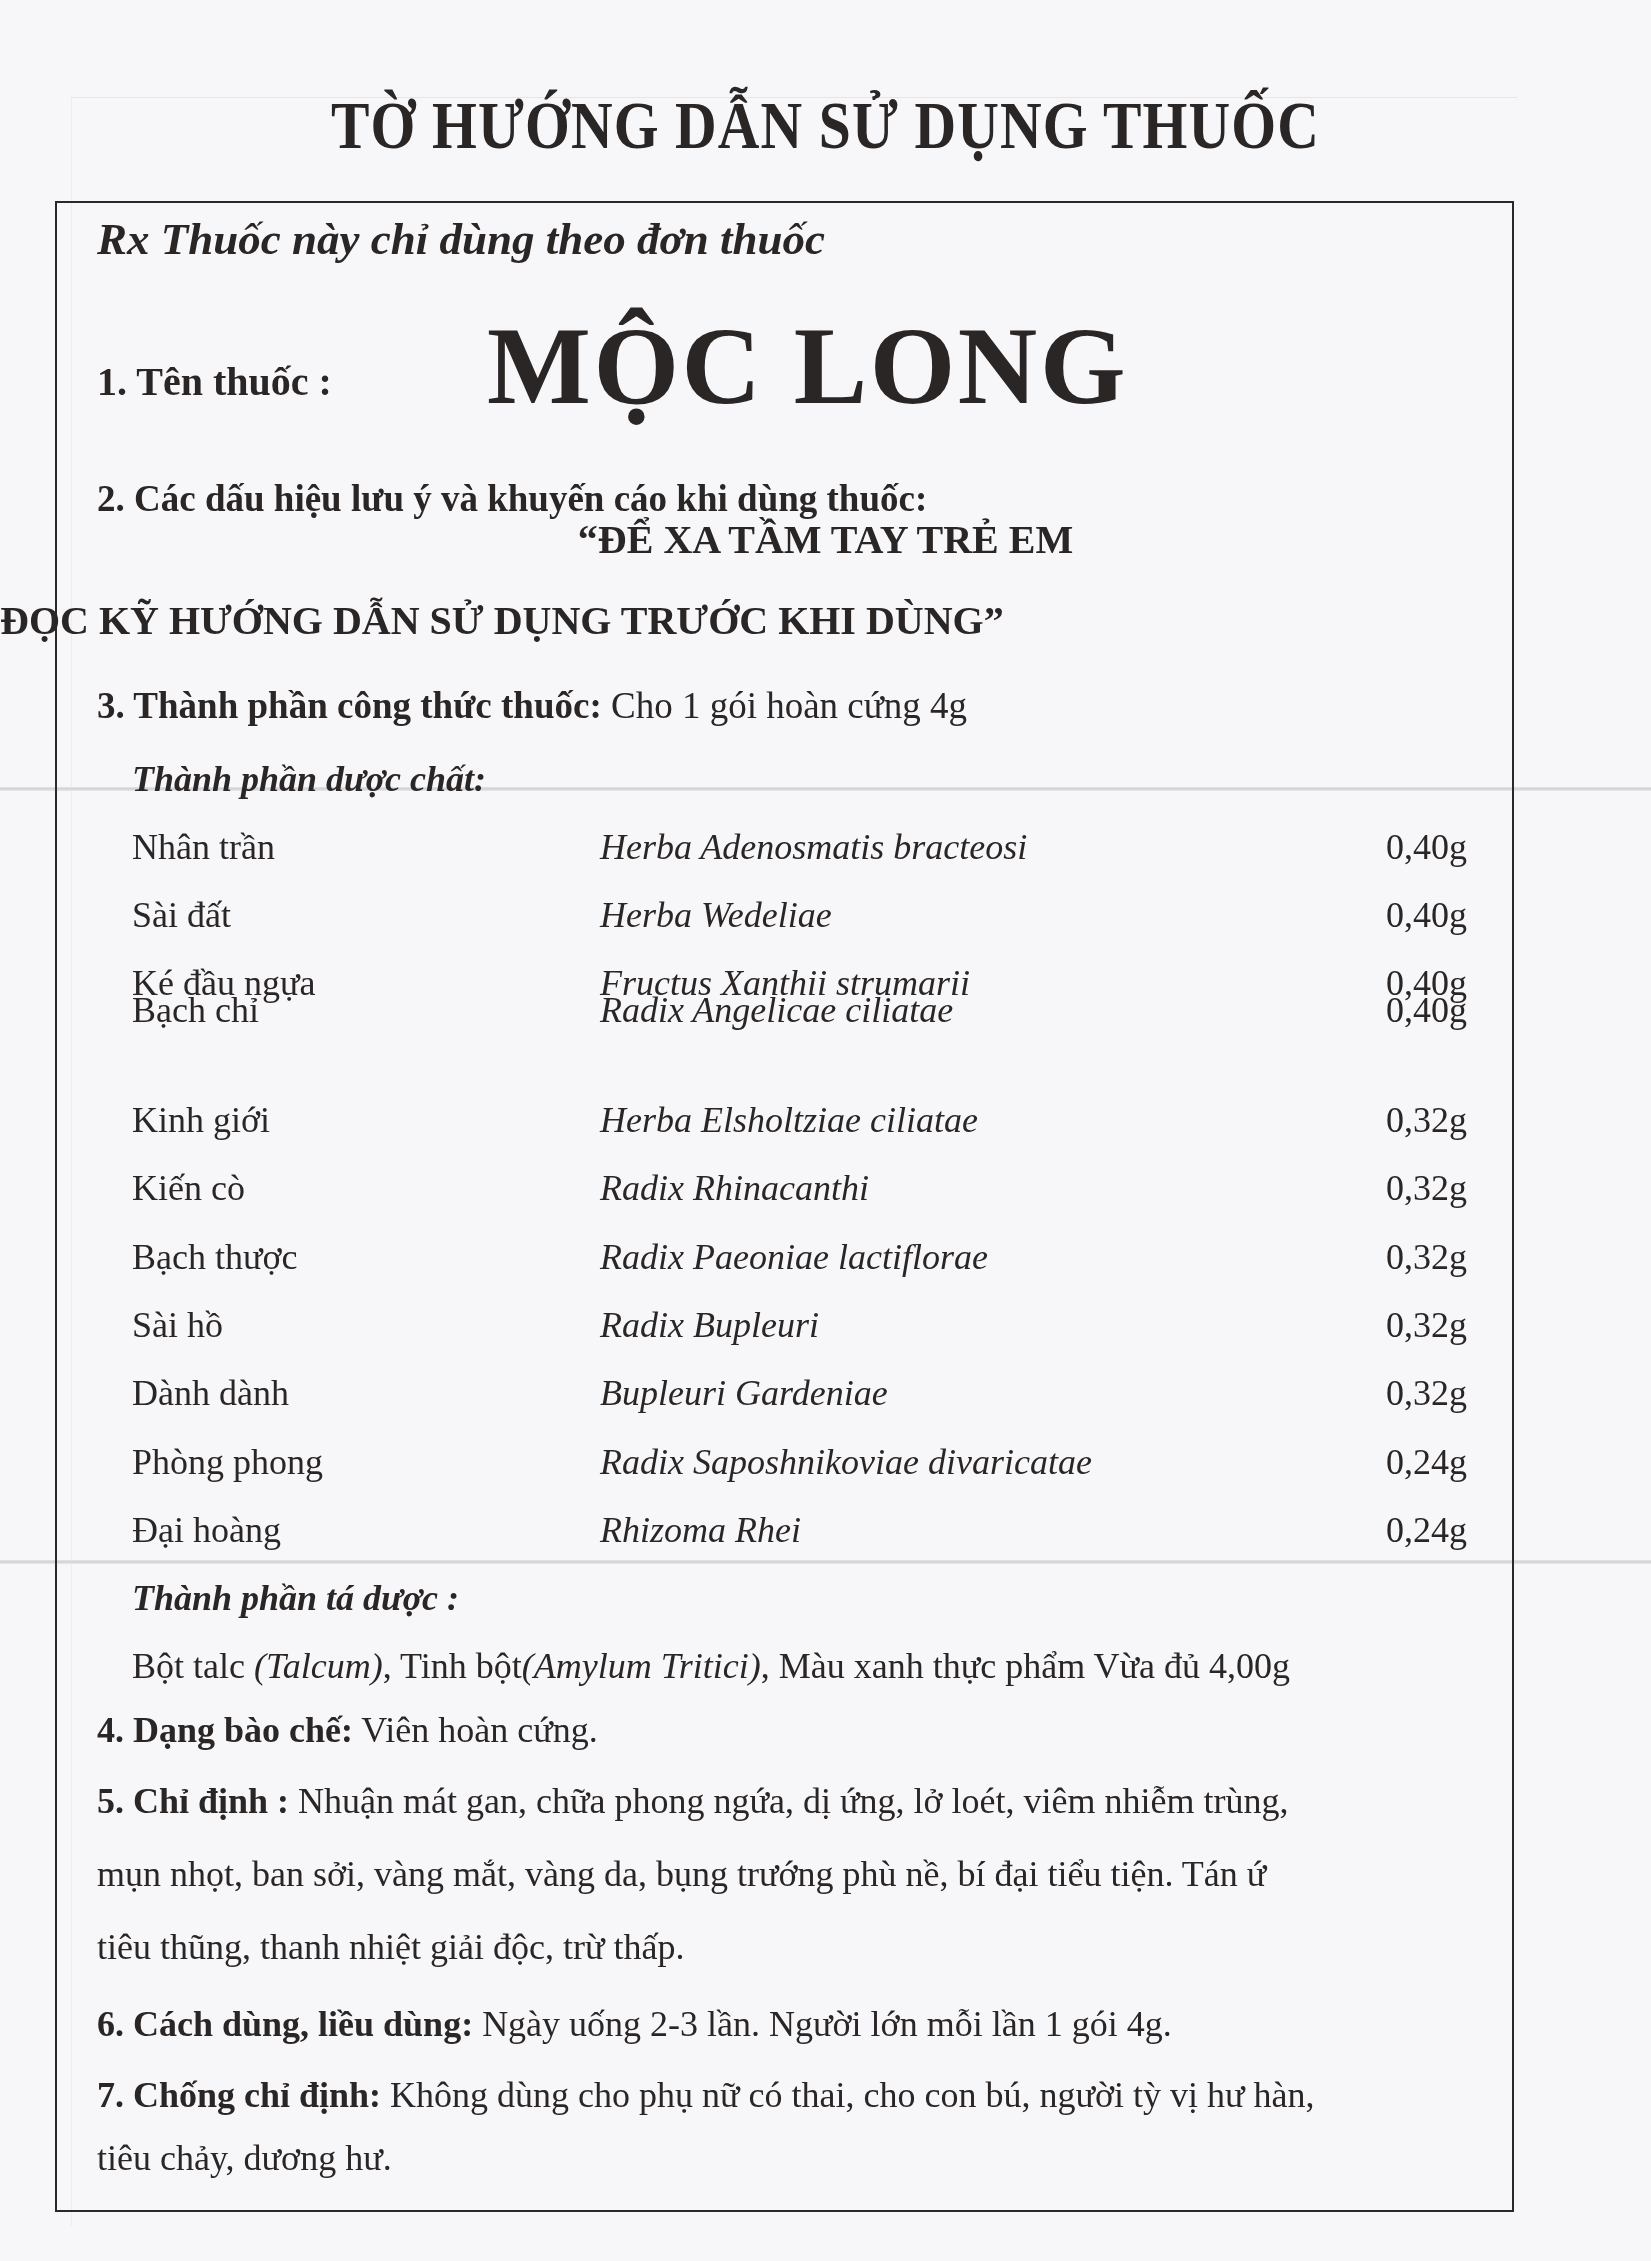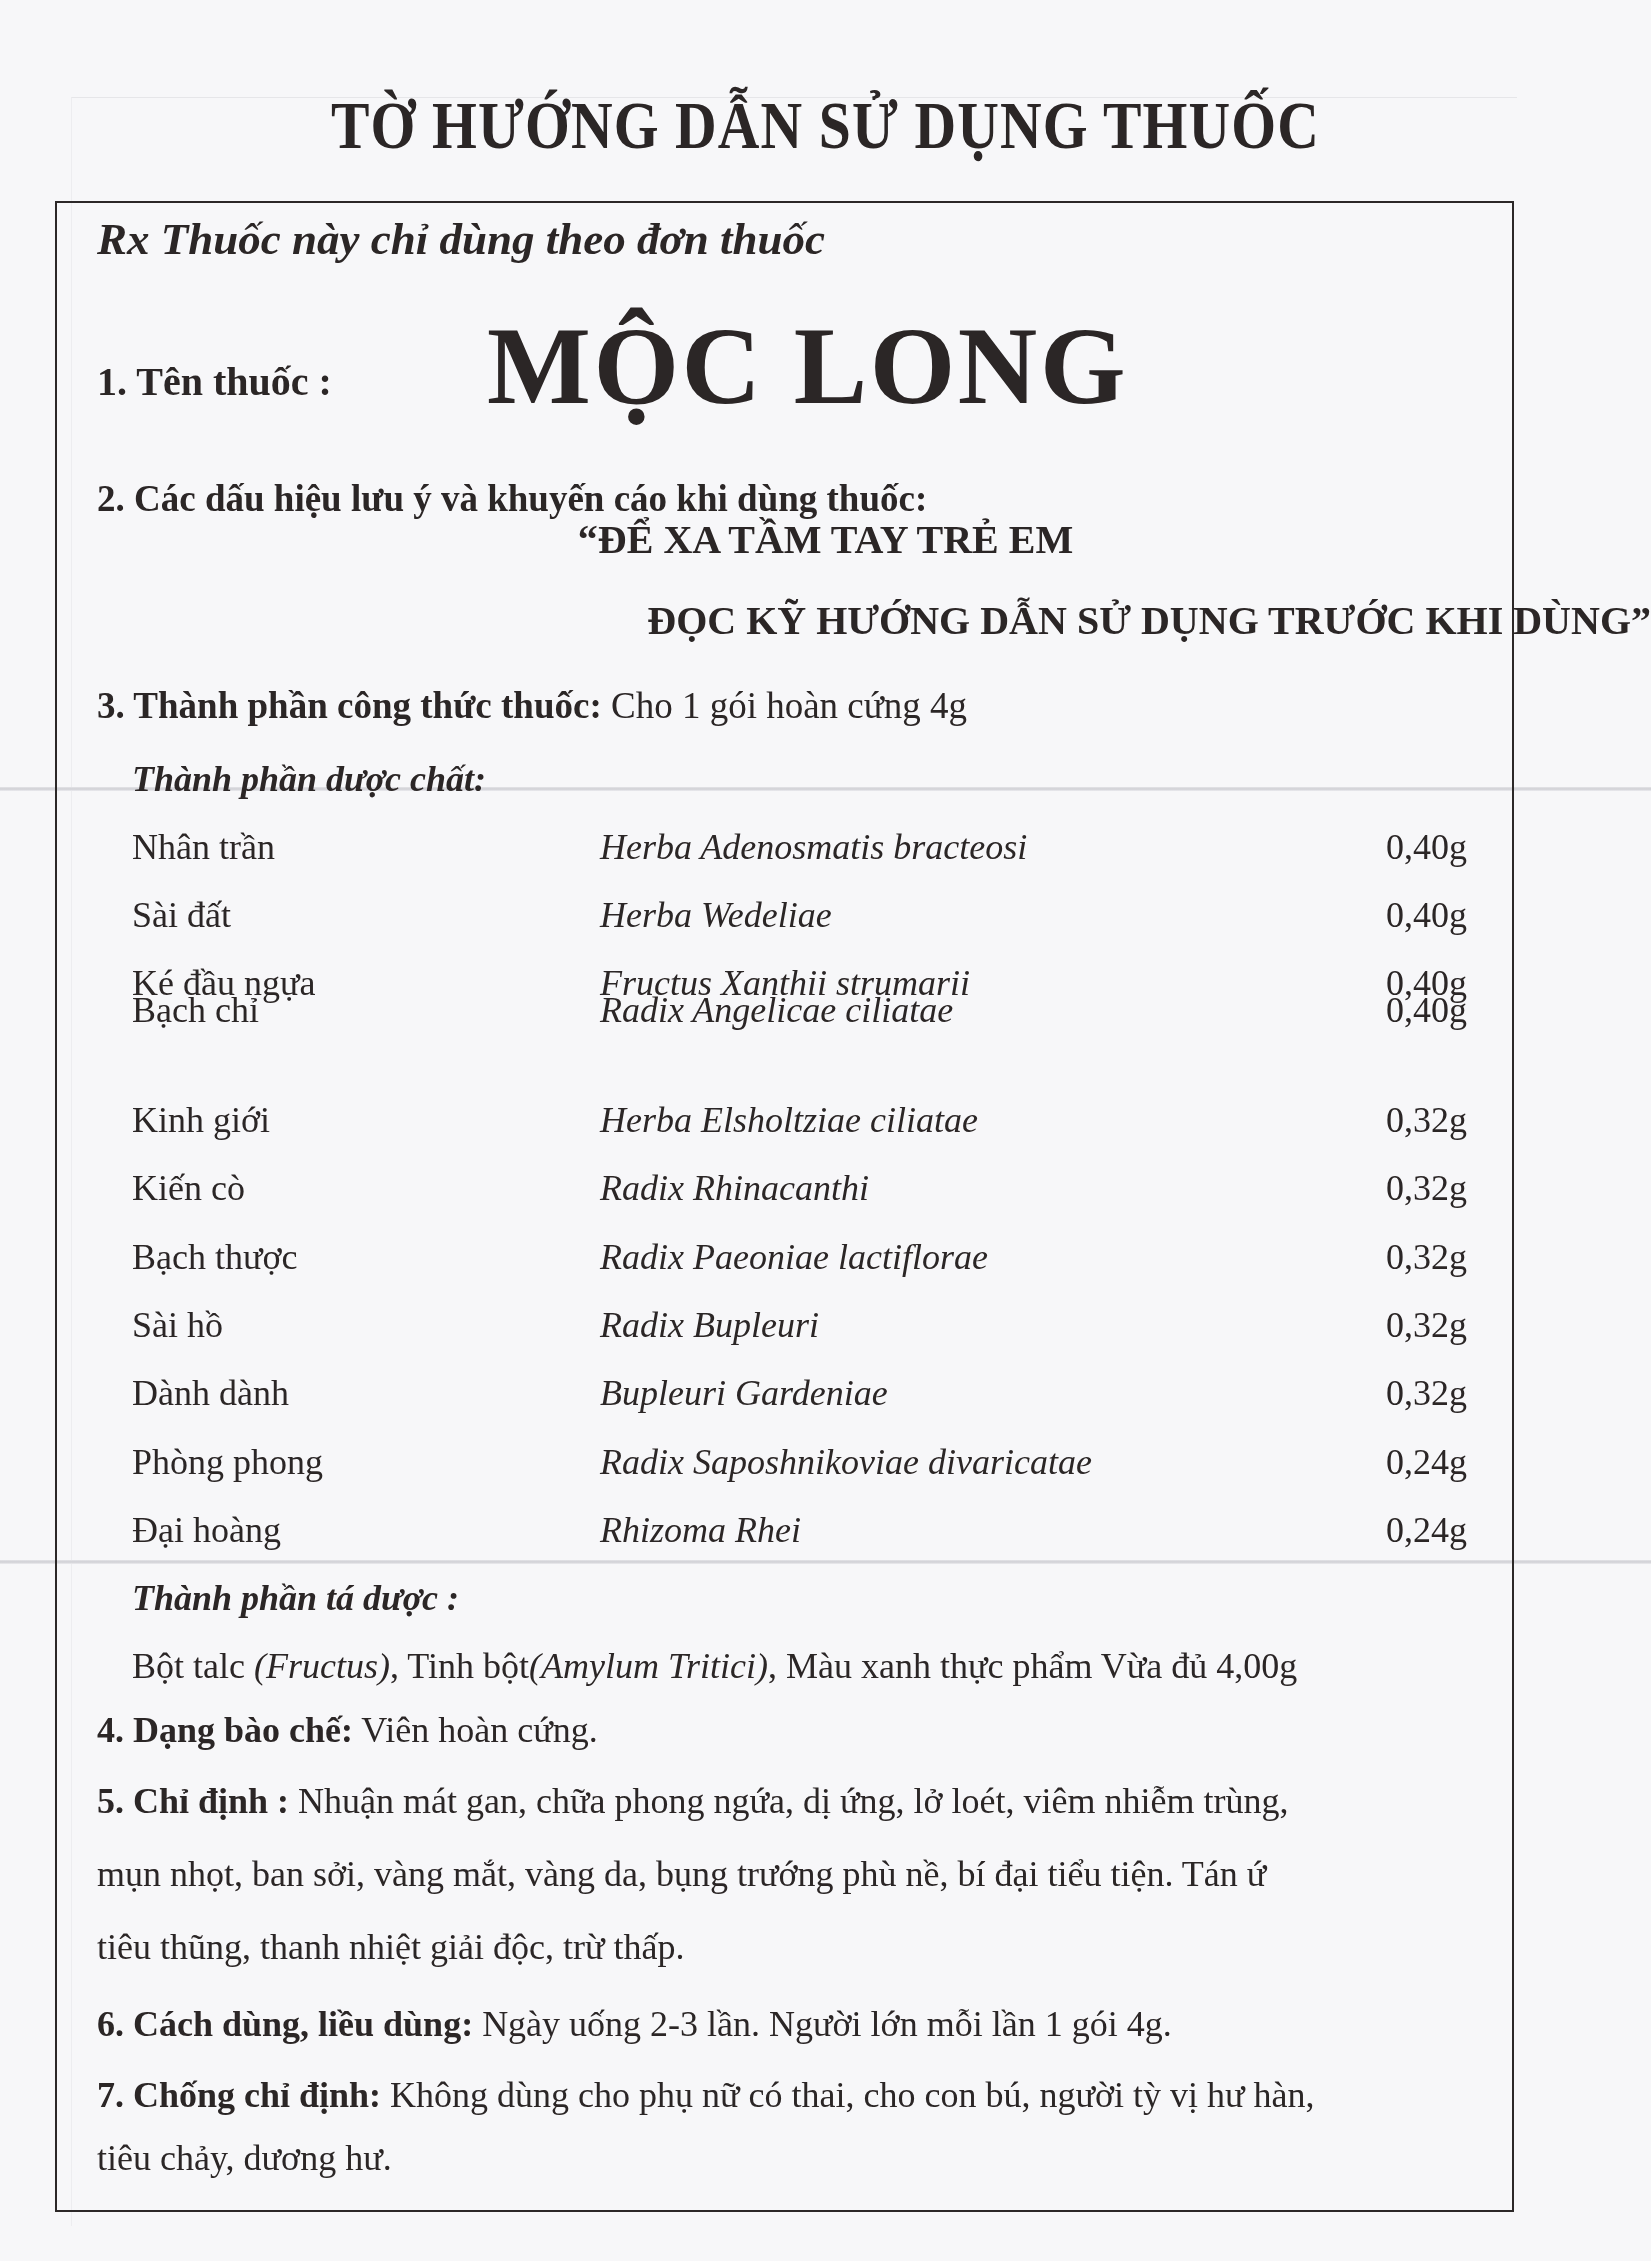--- a/index.html
+++ b/index.html
@@ -21,21 +21,21 @@
   .box {
     position: absolute; left: 55px; top: 201px; width: 1459px; height: 2011px;
     border: 2.6px solid #2c2828; box-sizing: border-box;
   }
   .abs { position: absolute; white-space: nowrap; }
   .rx { left: 97px; top: 213px; font-size: 45px; font-style: italic; font-weight: bold; text-align: right; }
   .name-label { left: 97px; top: 358px; font-size: 40px; font-weight: bold; }
   .drug-name { left: 487px; top: 303px; font-size: 110px; font-weight: bold; letter-spacing: 2.6px; }
   .s2 { left: 97px; top: 445px; font-size: 37px; font-weight: bold; margin-top: 32px; }
   .warn1 { left: 0; width: 1651px; text-align: center; top: 516px; font-size: 40px; font-weight: bold; }
-  .warn2 { left: 0; width: 1651px; text-align: right; top: 597px; font-size: 40px; font-weight: bold; }
+  .warn2 { left: 0; width: 1651px; text-align: left; top: 597px; font-size: 40px; font-weight: bold; }
   .s3 { left: 97px; top: 684px; font-size: 37px; }
   .sub { left: 132px; font-size: 36px; font-style: italic; font-weight: bold; }
   .ing-row { position: absolute; left: 132px; width: 1335px; height: 58px; font-size: 36px; }
   .ing-row .vn { position: absolute; left: 0; }
   .ing-row .la { position: absolute; left: 468px; font-style: italic; }
   .ing-row .qty { position: absolute; right: 0; }
   .excip { left: 132px; top: 1645px; font-size: 36px; }
   .para { position: absolute; left: 97px; width: 1380px; font-size: 36px; line-height: 1.0; }
   b { font-weight: bold; }
   i { font-style: italic; }
@@ -120,21 +120,21 @@
     </div>
     <div class="ing-row" style="top: 1509px;">
       <span class="vn">Đại hoàng</span>
       <span class="la">Rhizoma Rhei</span>
       <span class="qty">0,24g</span>
     </div>
   </div>
 
 <div class="abs sub" style="top:1577px">Thành phần tá dược :</div>
 <div class="abs excip">
-  <span>Bột talc </span><i>(Fructus)</i><span>, Tinh bột</span><i>(Amylum Tritici)</i><span>, Màu xanh thực phẩm Vừa đủ 4,00g</span>
+  <span>Bột talc </span><i>(Talcum)</i><span>, Tinh bột</span><i>(Amylum Tritici)</i><span>, Màu xanh thực phẩm Vừa đủ 4,00g</span>
 </div>
 
 <div class="para" style="top:1712px">
   <b>4. Dạng bào chế:</b><span> Viên hoàn cứng.</span>
 </div>
 
 <div class="para" style="top:1783px">
   <div><b>5. Chỉ định :</b><span> Nhuận mát gan, chữa phong ngứa, dị ứng, lở loét, viêm nhiễm trùng,</span></div>
   <div style="margin-top:37px">mụn nhọt, ban sởi, vàng mắt, vàng da, bụng trướng phù nề, bí đại tiểu tiện. Tán ứ</div>
   <div style="margin-top:37px">tiêu thũng, thanh nhiệt giải độc, trừ thấp.</div>

